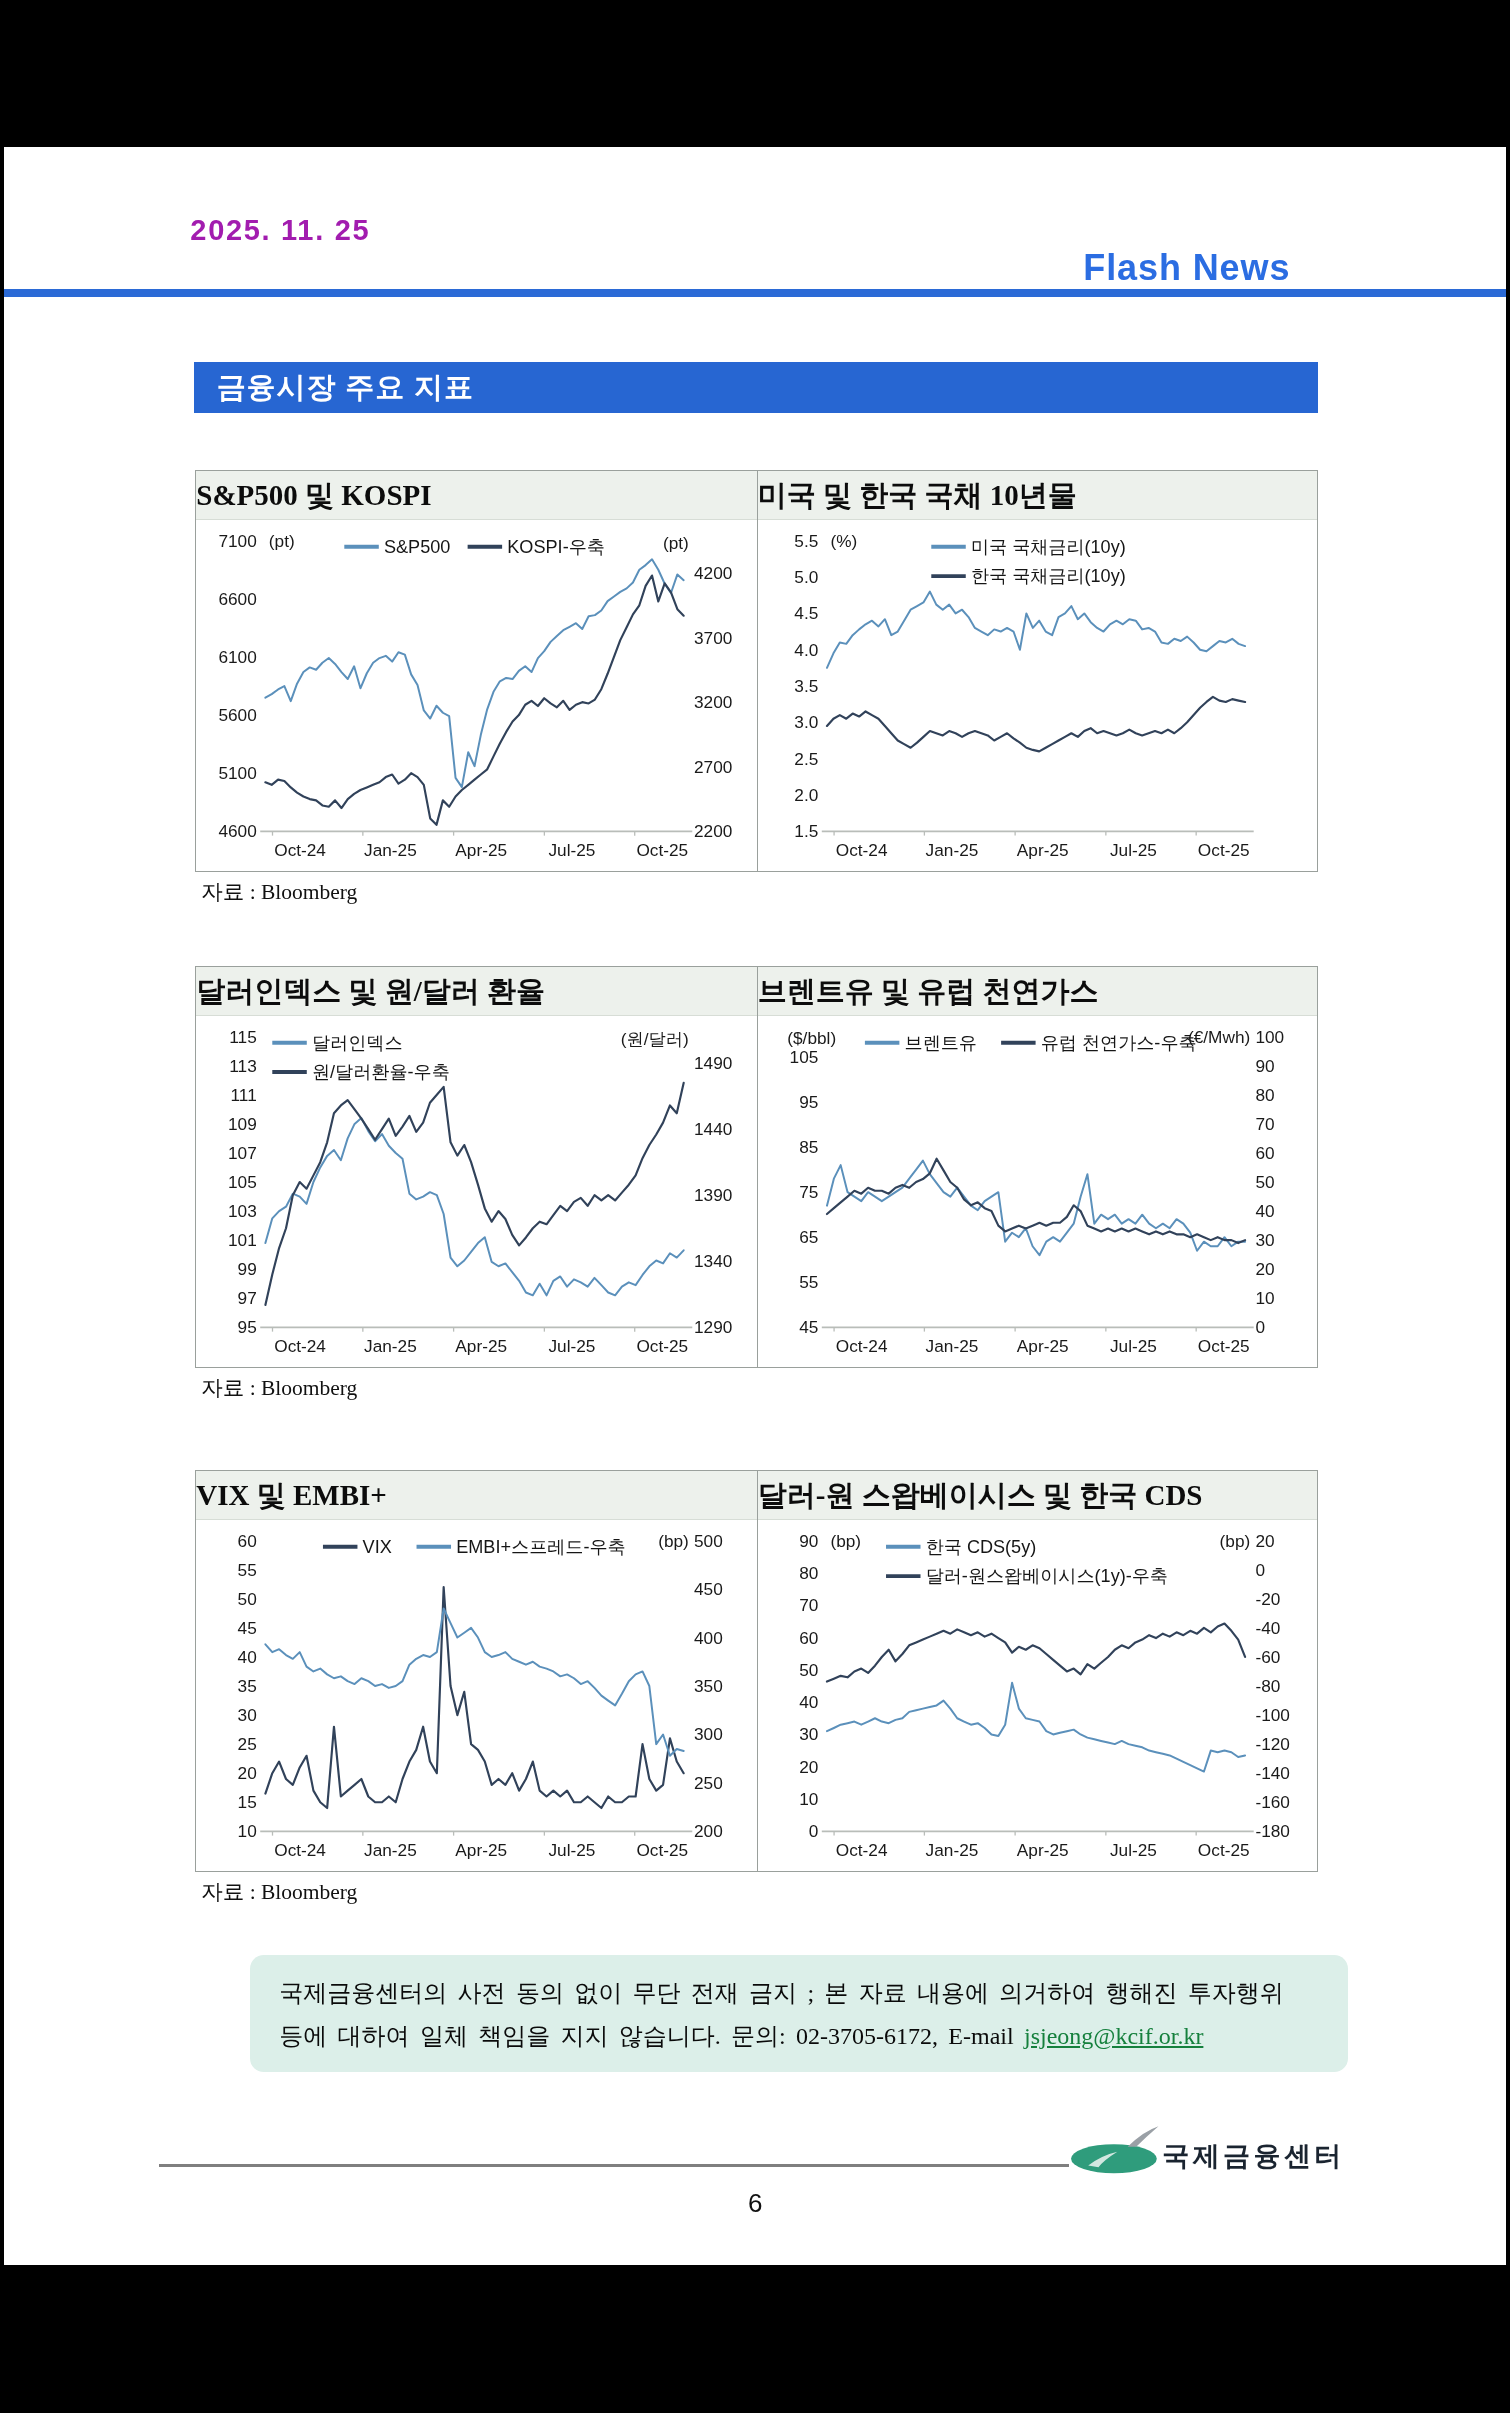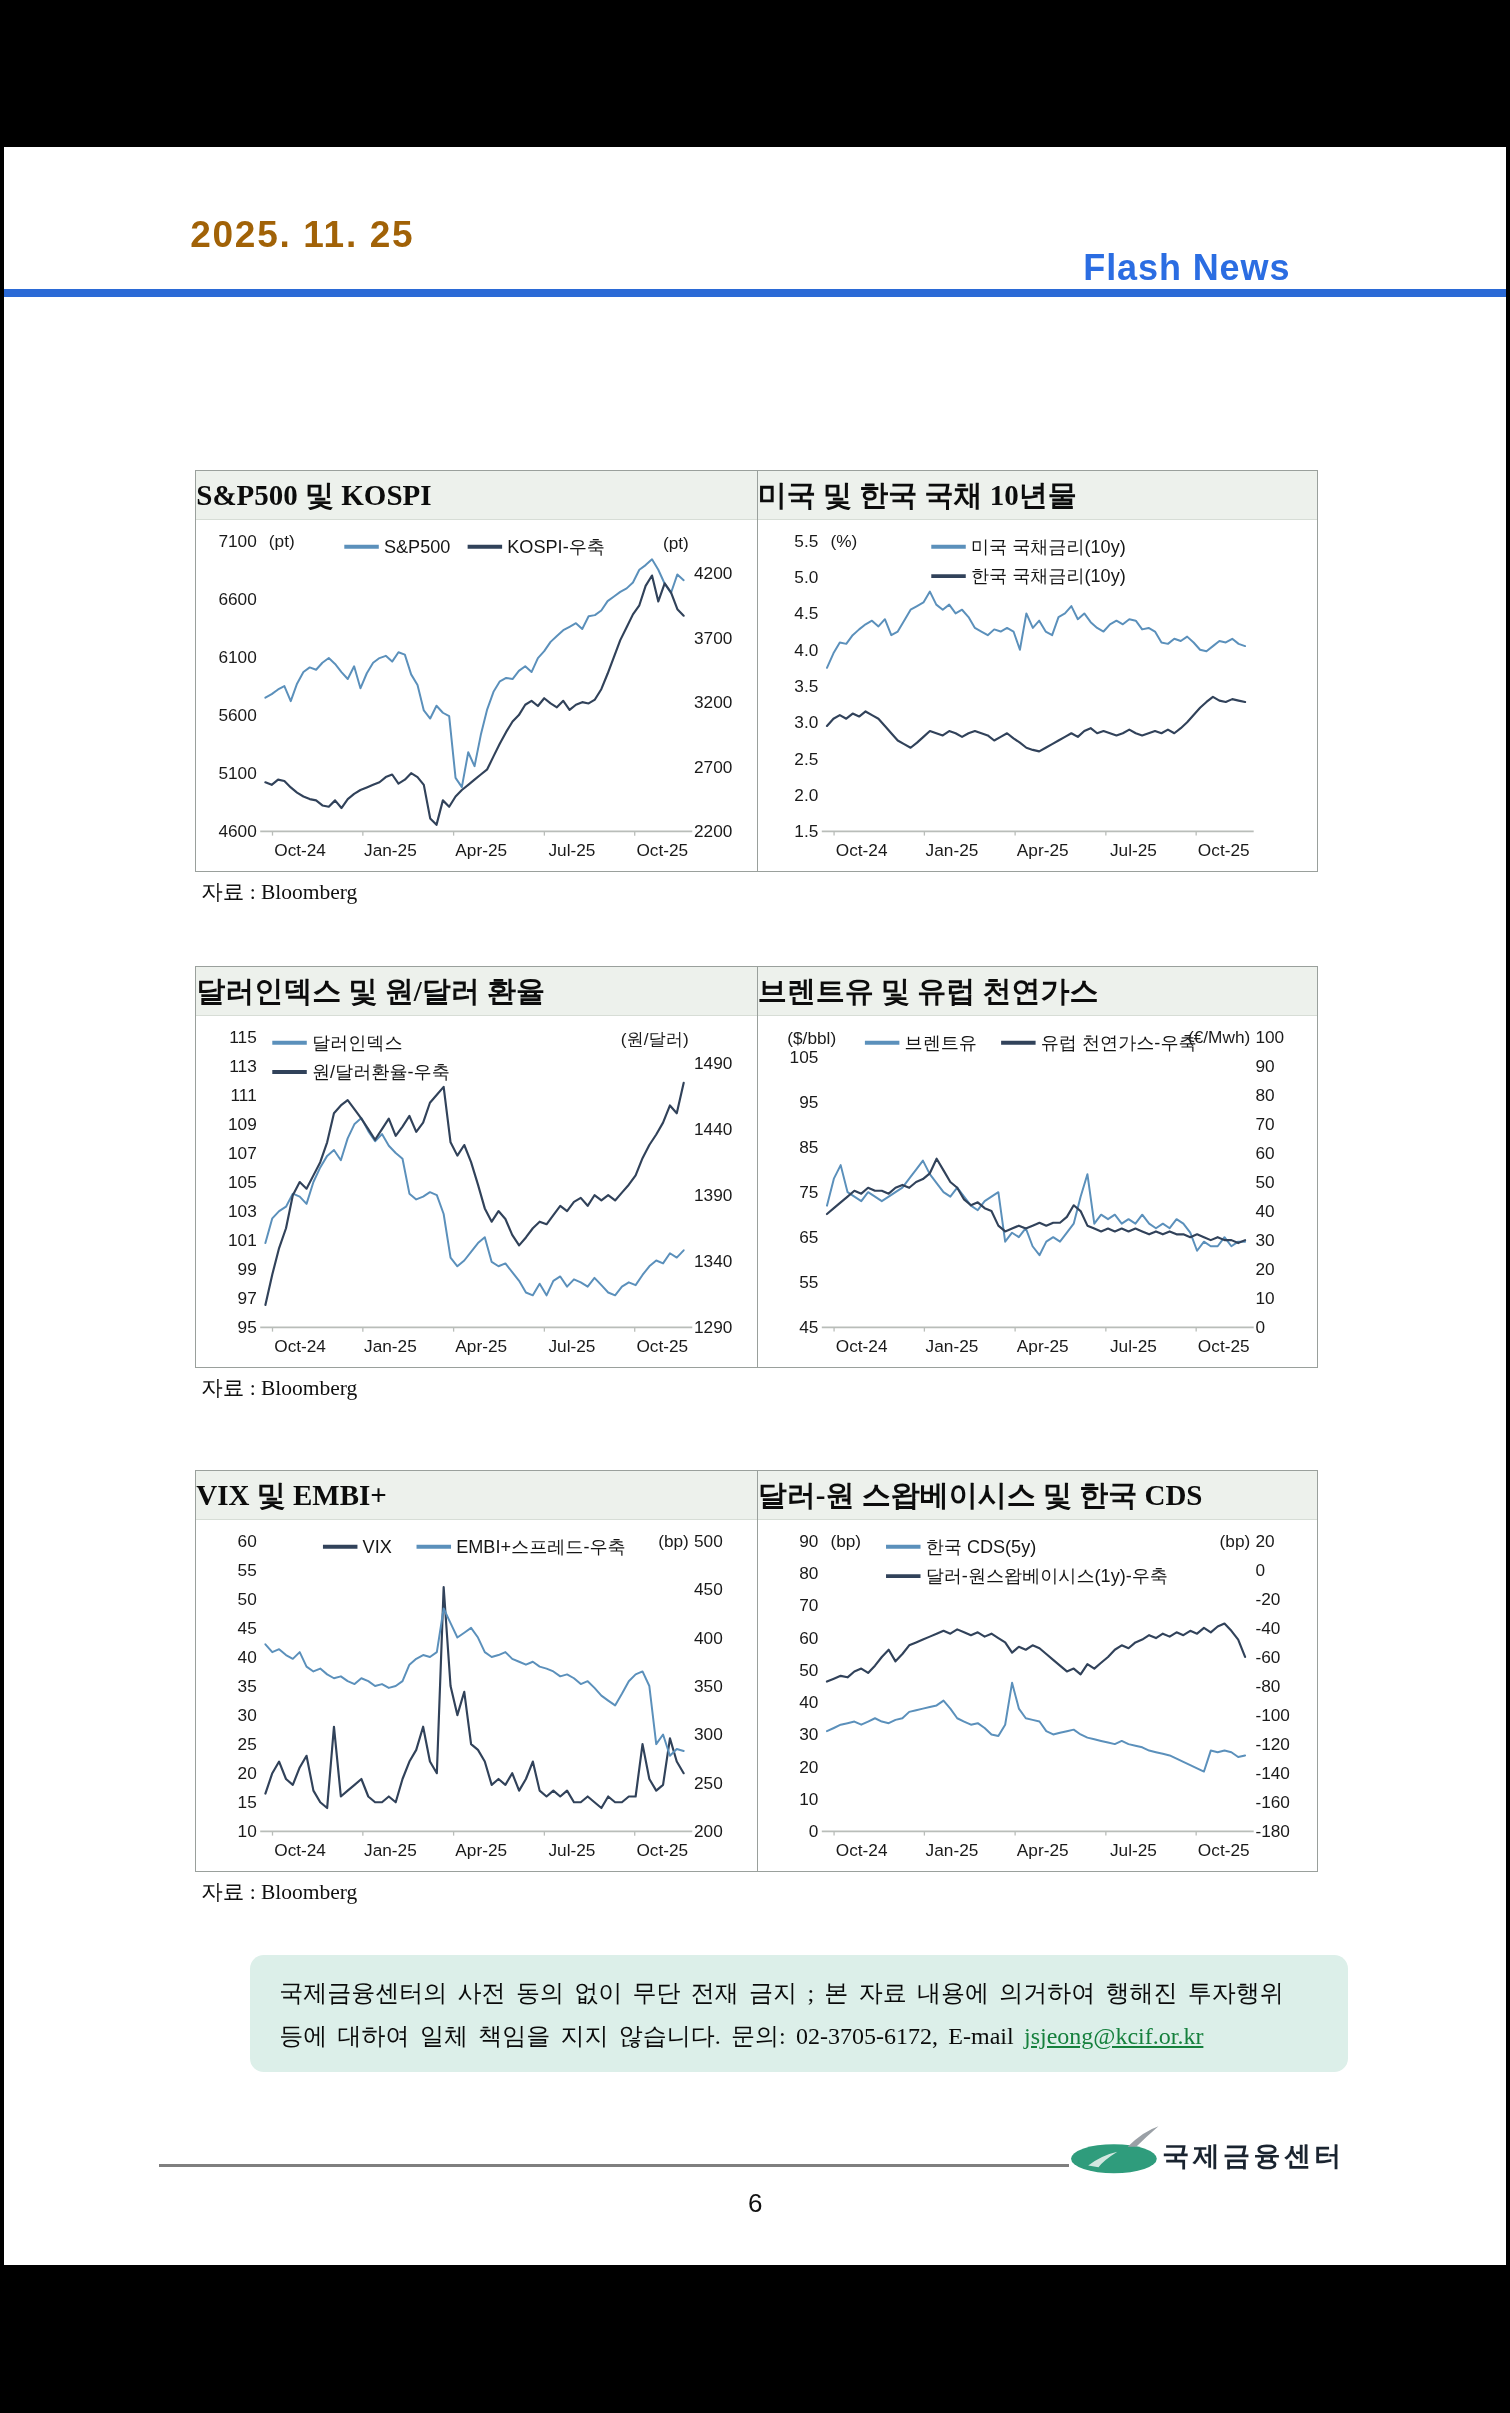--- a/index.html
+++ b/index.html
@@ -1,19 +1,19 @@
 <!DOCTYPE html>
 <html style="font-size:13.8px"><head>
 <meta charset="utf-8">
 <style>
   html,body{margin:0;padding:0;background:#000;}
   .canvas{position:relative;width:1510px;height:2413px;background:#000;overflow:hidden;
           font-family:"Liberation Sans",sans-serif;}
   .page{position:absolute;left:4.3px;top:147px;width:1502px;height:2118px;background:#fff;}
-  .date{position:absolute;left:186px;top:67px;font-size:37px;font-weight:bold;color:#a16207;letter-spacing:1.7px;}
+  .date{position:absolute;left:186px;top:67px;font-size:29px;font-weight:bold;color:#a21caf;letter-spacing:1.7px;}
   .brand{position:absolute;left:1079px;top:60px;font-size:36px;font-weight:bold;color:#2b6de2;letter-spacing:0.9px;margin-top:40px;}
   .rule{position:absolute;left:0;top:142px;width:1502px;height:7.8px;background:#2b6ad6;}
   .section-bar{position:absolute;left:190px;top:215px;width:1124px;height:51px;background:#2766d2;}
   .section-bar .t{display:block;padding-left:22.4px;line-height:51px;color:#fff;font-size:29px;font-weight:bold;letter-spacing:0.9px;}
   .chart-row{position:absolute;left:191px;width:1123px;height:402px;border:0.9px solid #9aa09c;display:flex;box-sizing:border-box;}
   .row1{top:323px}.row2{top:819px}.row3{top:1323px}
   .cell{width:50%;height:100%;box-sizing:border-box;}
   .cell.right{border-left:0.9px solid #9aa09c;}
   .band{height:48px;background:#edf1ec;border-bottom:0.9px solid #d7ddd6;text-align:left;
         font-family:"Liberation Serif","DejaVu Serif",serif;font-size:29px;font-weight:600;color:#0c0c0c;line-height:48px;
@@ -36,20 +36,23 @@
 </head>
 <body>
 
 <div class="canvas">
   <div class="page">
 
     <div class="date">2025. 11. 25</div>
     <div class="brand">Flash News</div>
     <div class="rule"></div>
 
+    <div class="section-bar">
+      <span class="t">금융시장 주요 지표</span>
+    </div>
 
     <div class="chart-row row1">
       <div class="cell">
         <div class="band">S&amp;P500 및 KOSPI</div>
         <div class="plot">
             <svg viewBox="0 0 649 407">
               <line x1="74" y1="361" x2="575" y2="361" stroke="#b9bdb9" stroke-width="2"></line>
               <line x1="88.245" y1="361" x2="88.245" y2="366" stroke="#b9bdb9" stroke-width="1.5"></line>
               <text x="120.245" y="390" text-anchor="middle" class="ax">Oct-24</text>
               <line x1="193.005" y1="361" x2="193.005" y2="366" stroke="#b9bdb9" stroke-width="1.5"></line>

